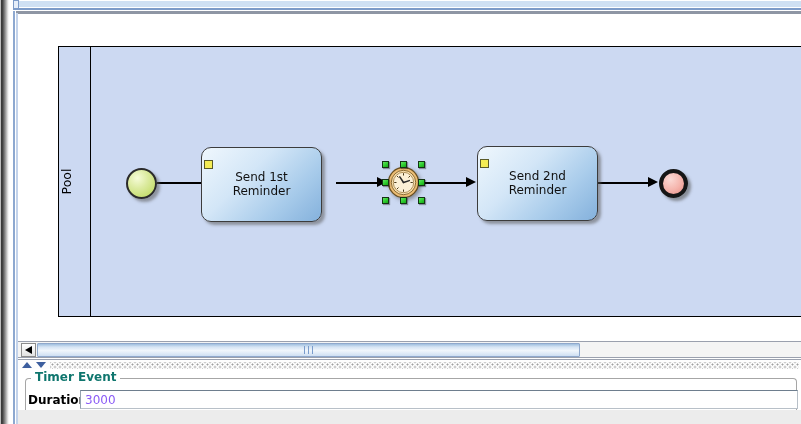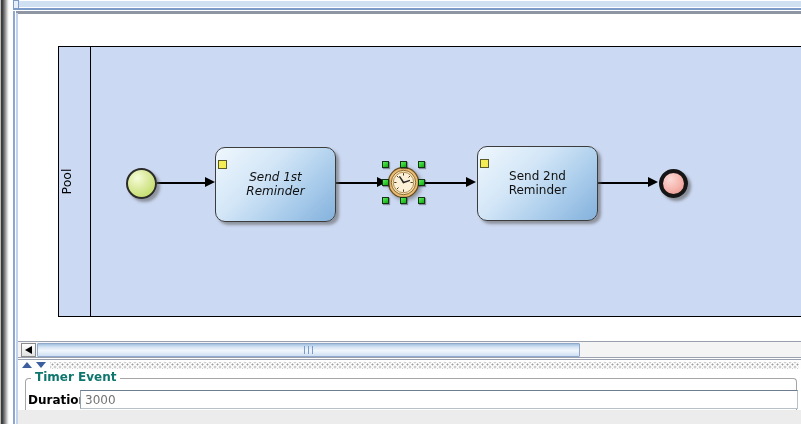--- a/index.html
+++ b/index.html
@@ -80,21 +80,21 @@
   
   .props { position:absolute; left:18px; top:369px; width:783px; height:41px; background:#ffffff; }
   .group-box { position:absolute; left:7px; top:9px; right:4px; height:40px;
     border:1px solid #a6a6a6; border-bottom:none; border-radius:4px 4px 0 0;
     box-shadow:inset 1px 1px 0 #ffffff, 1px 0 0 #ffffff; }
   .group-title { position:absolute; left:13px; top:1px; background:#ffffff; padding:0 4px;
     font-size:12px; font-weight:bold; color:#0f766e; z-index:3; }
   .duration-label { position:absolute; left:10px; top:24px; font-size:12px; font-weight:bold; color:#000; z-index:3; }
   .duration-field { position:absolute; left:62px; top:21px; width:718px; height:19px; z-index:4;
     border:1px solid #b8c0c8; border-top-color:#6e7e8e; border-left-color:#93a1af; background:#fff;
-    font-family:"DejaVu Sans", sans-serif; font-size:12px; color:#737373; padding:0 0 0 4px; outline:none; }
+    font-family:"DejaVu Sans", sans-serif; font-size:12px; color:#8b5cf6; padding:0 0 0 4px; outline:none; }
   .bottom-gray { position:absolute; left:18px; top:410px; width:783px; height:14px; background:#ececec; z-index:5; }
 </style>
 </head>
 <body>
 
 <div id="app">
 
   <div class="left-dark-strip"></div>
 
   <div class="top-bar"></div>
@@ -124,21 +124,21 @@
       <div class="flow-line" style="left:406px; top:168.5px; width:44px;"></div>
       <div class="arrowhead" style="left:448px; top:163.5px;"></div>
     </div>
     <div>
       <div class="flow-line" style="left:580px; top:168.5px; width:52px;"></div>
       <div class="arrowhead" style="left:630px; top:163.5px;"></div>
     </div>
 
     <div class="event-start" style="left:108px; top:154.5px;"></div>
 
-    <div class="task task-1" style="left:197px; top:133.5px;font-style:italic;">
+    <div class="task task-1" style="left:183px; top:133.5px;">
       <div class="task-badge"></div>
       <span>Send 1st</span>
       <span>Reminder</span>
     </div>
 
     <div class="timer-selection" style="left:364px; top:147.5px;">
       <svg class="timer-clock" viewBox="0 0 33 33">
         <circle cx="16.5" cy="16.5" r="15" fill="#edbd74" stroke="#6b5122" stroke-width="1.3"></circle>
         <circle cx="16.5" cy="16.5" r="12.2" fill="#f7dfae" stroke="#8a6a33" stroke-width="1"></circle>
         <circle cx="16.5" cy="16.5" r="10.2" fill="#fcf0d6" stroke="#9a7a40" stroke-width="0.8"></circle>

